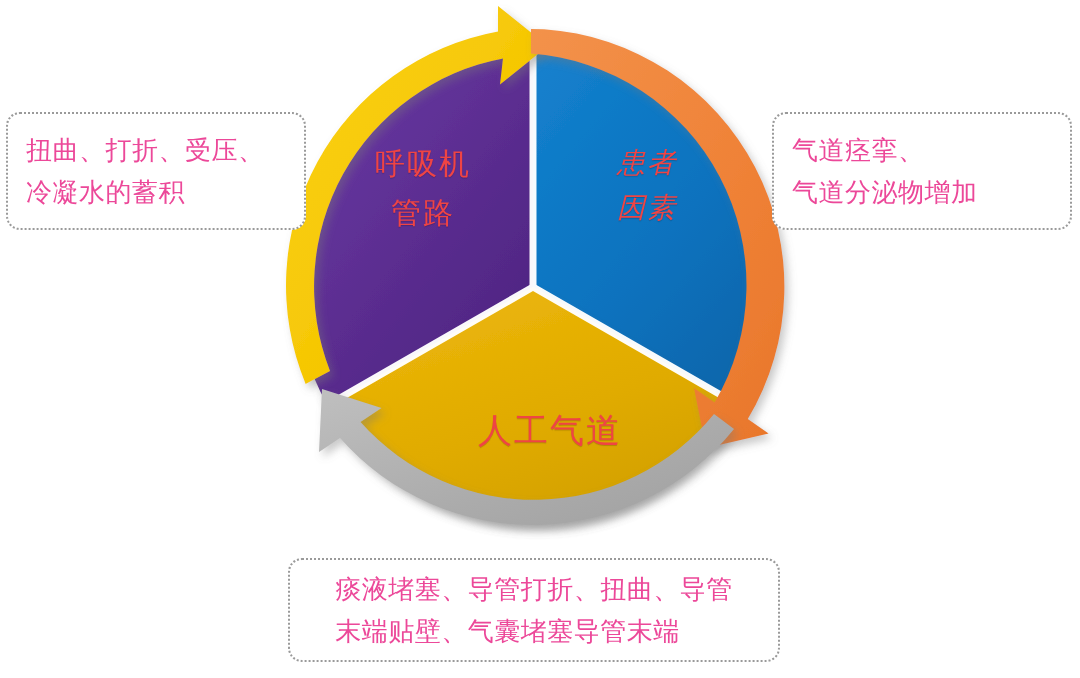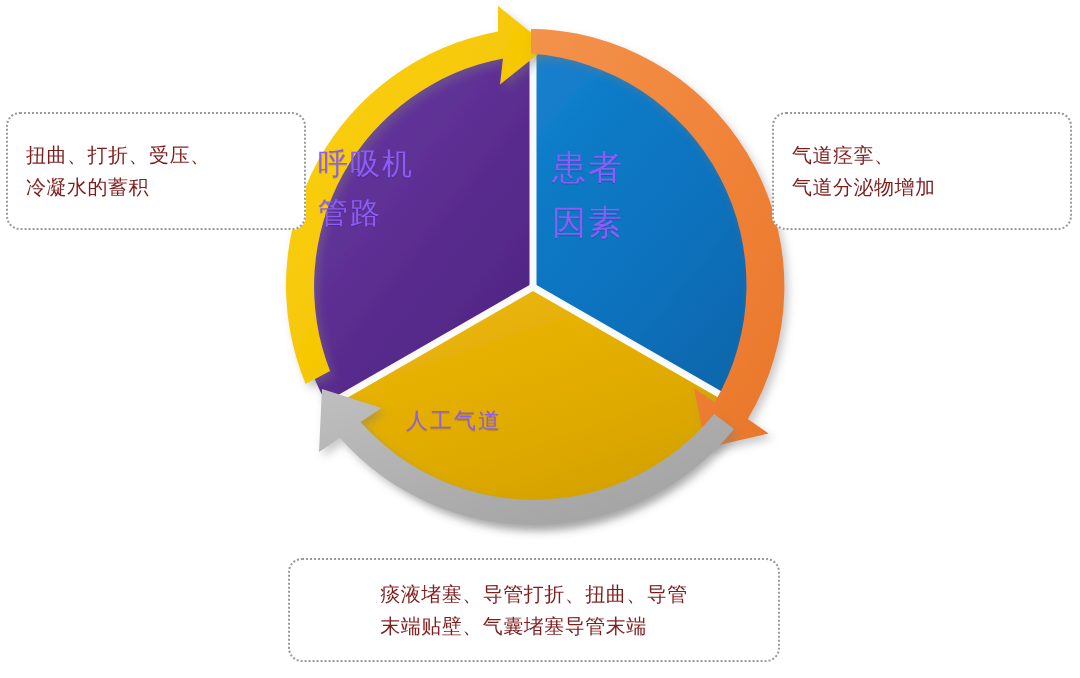--- a/index.html
+++ b/index.html
@@ -18,49 +18,50 @@
   
   #cycle {
     position: absolute;
     left: 248px; top: 0px;
     width: 570px; height: 570px;
   }
 
   
   .seg-label {
     position: absolute;
-    color: #8b5cf6;
-    text-align: left;
+    color: #ef4444;
+    text-align: center;
     line-height: 1.62;
     letter-spacing: 2px;
     white-space: pre-line;
     pointer-events: none;
     text-shadow: 0 1px 1px rgba(0,0,0,.18);
   }
   #label-vent {
     left: 318px; top: 140px; width: 210px;
     font-size: 30px;
   }
   #label-patient {
     left: 552px; top: 140px; width: 190px;
-    font-size: 34px;
+    font-size: 28px;
+    font-style: italic;
   }
   #label-airway {
-    left: 406px; top: 403px; width: 230px;
-    font-size: 22px;
+    left: 435px; top: 403px; width: 230px;
+    font-size: 34px;
   }
 
   
   .callout {
     position: absolute;
     border: 2px dotted #9a9a9a;
     border-radius: 14px;
     background: #ffffff;
-    color: #7f1d1d;
-    font-size: 20px;
+    color: #ec4899;
+    font-size: 26px;
     line-height: 1.62;
     letter-spacing: .5px;
     white-space: pre-line;
     display: flex;
     align-items: center;
     padding: 10px 18px;
   }
   #callout-left   { left: 6px;   top: 112px; width: 300px; height: 118px; }
   #callout-right  { left: 772px; top: 112px; width: 300px; height: 118px; }
   #callout-bottom { left: 288px; top: 558px; width: 492px; height: 104px; justify-content: center; text-align: left; }

